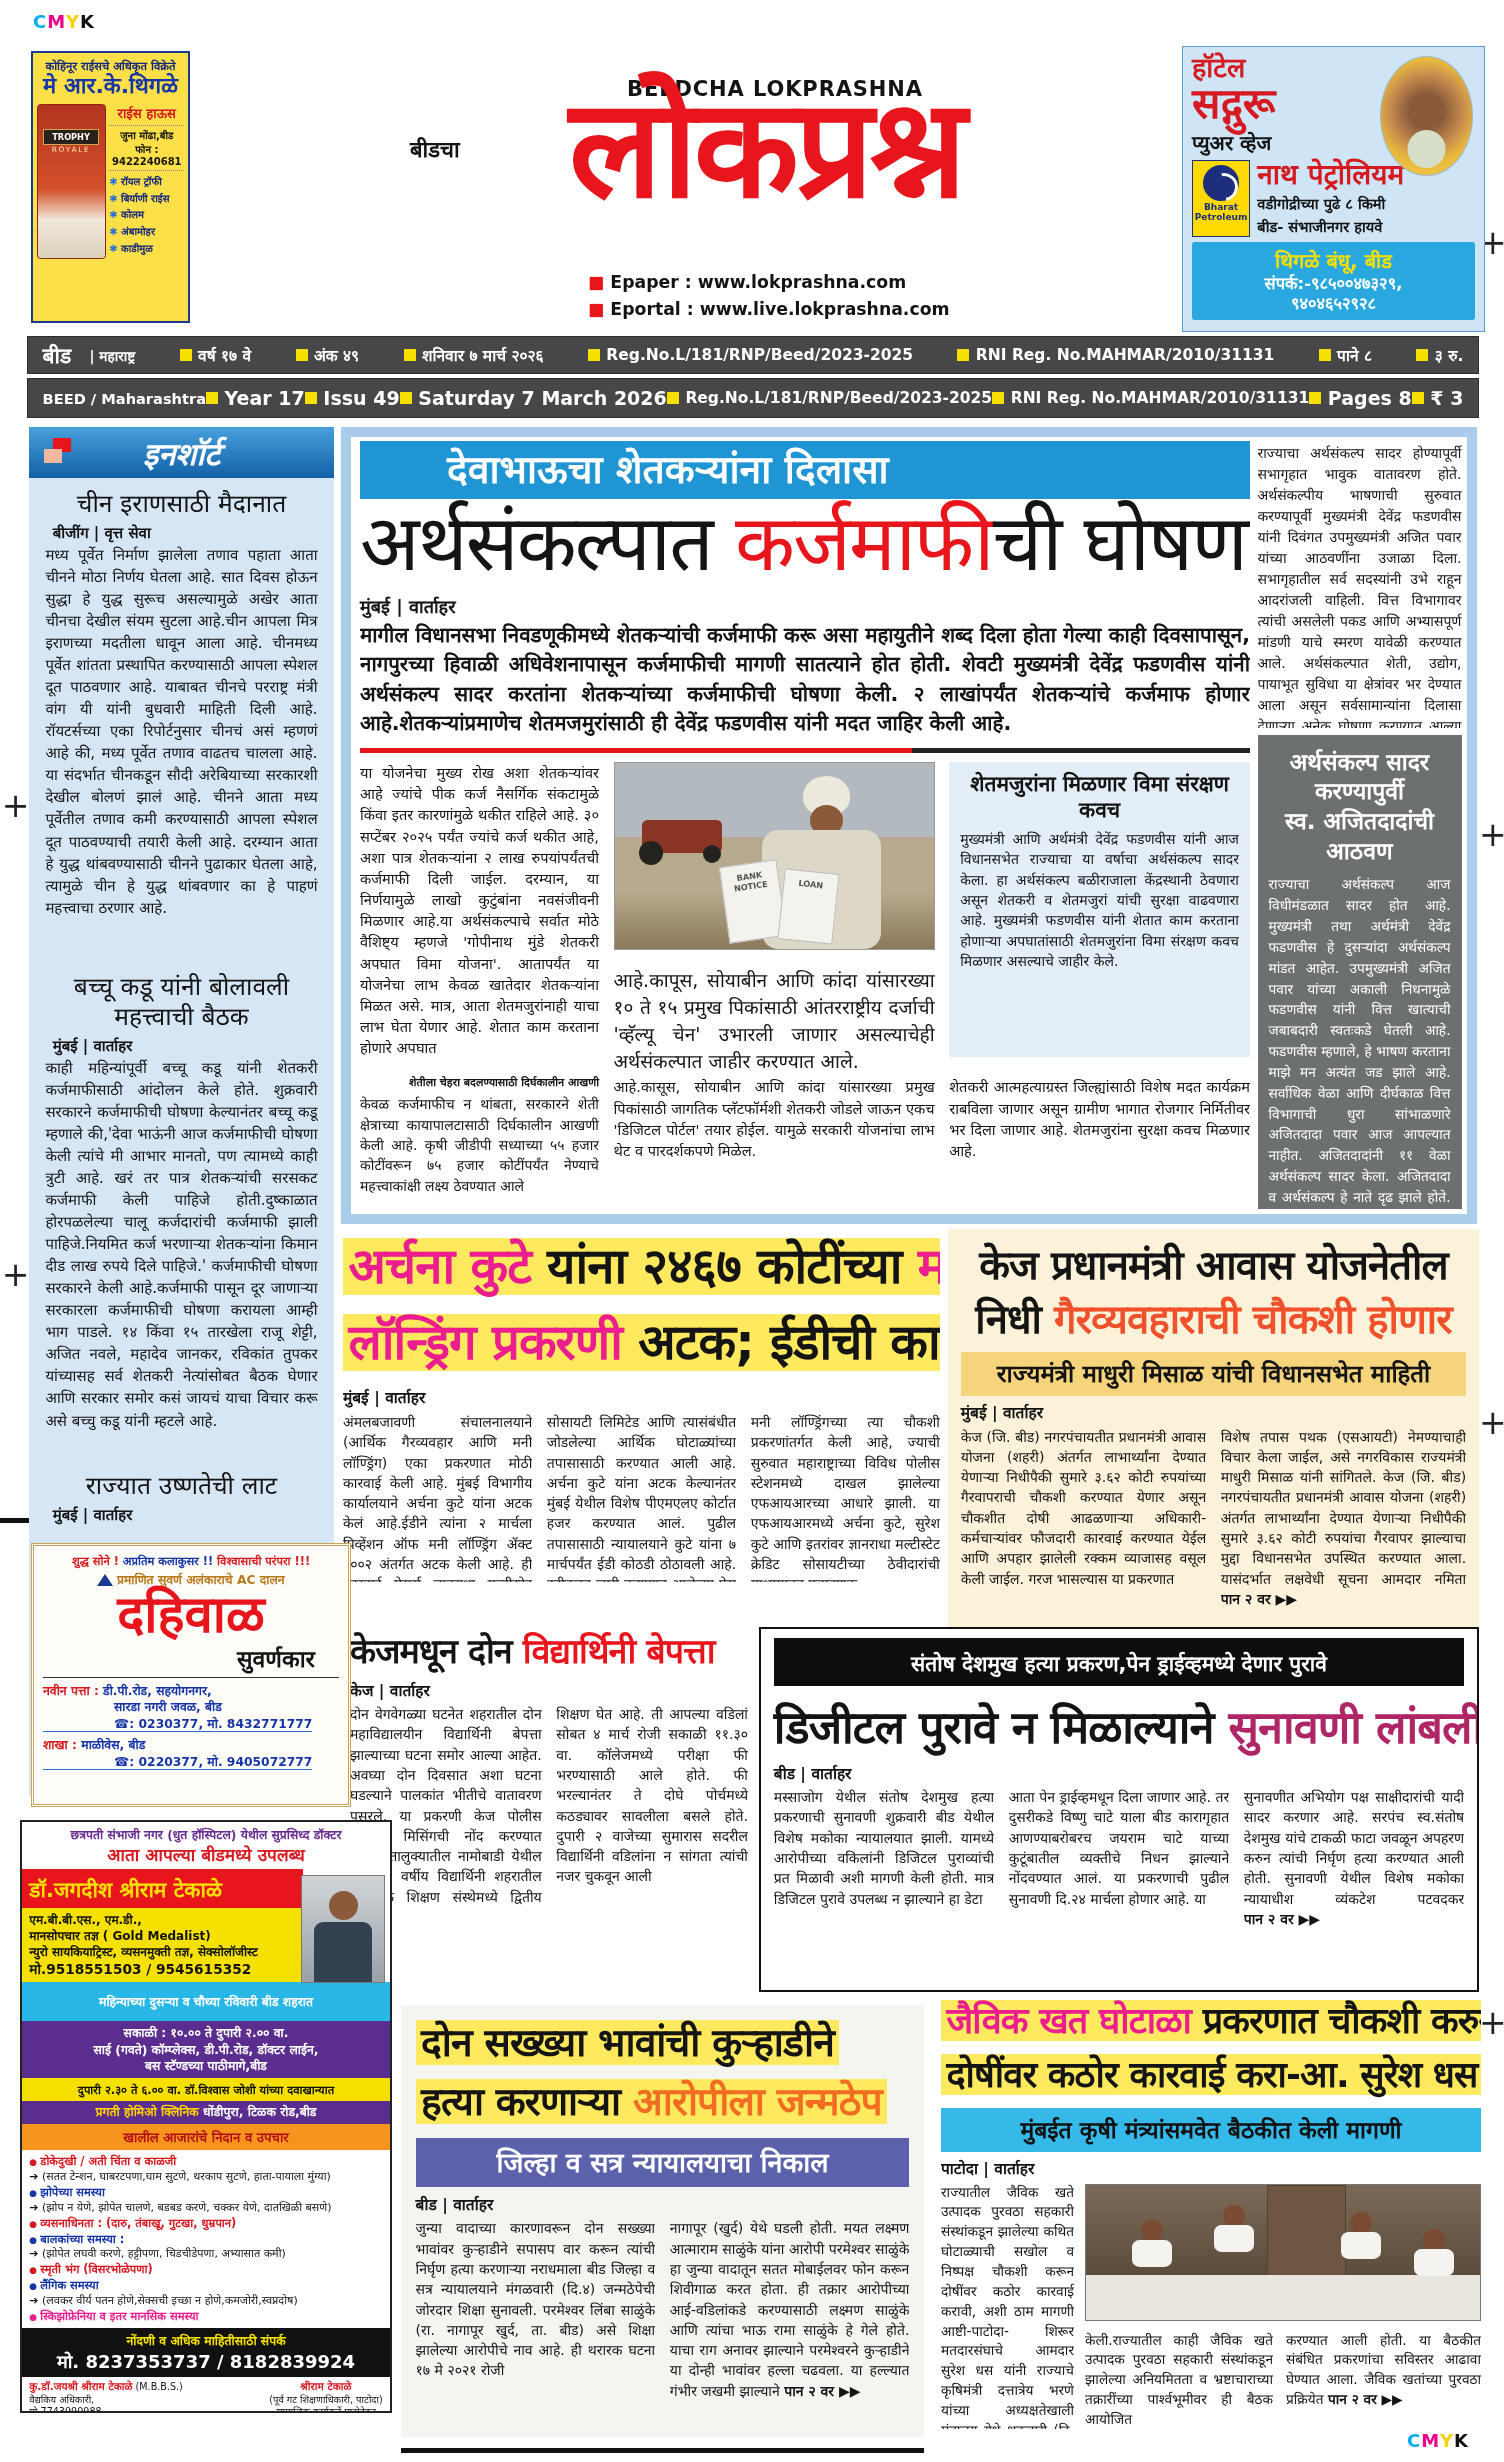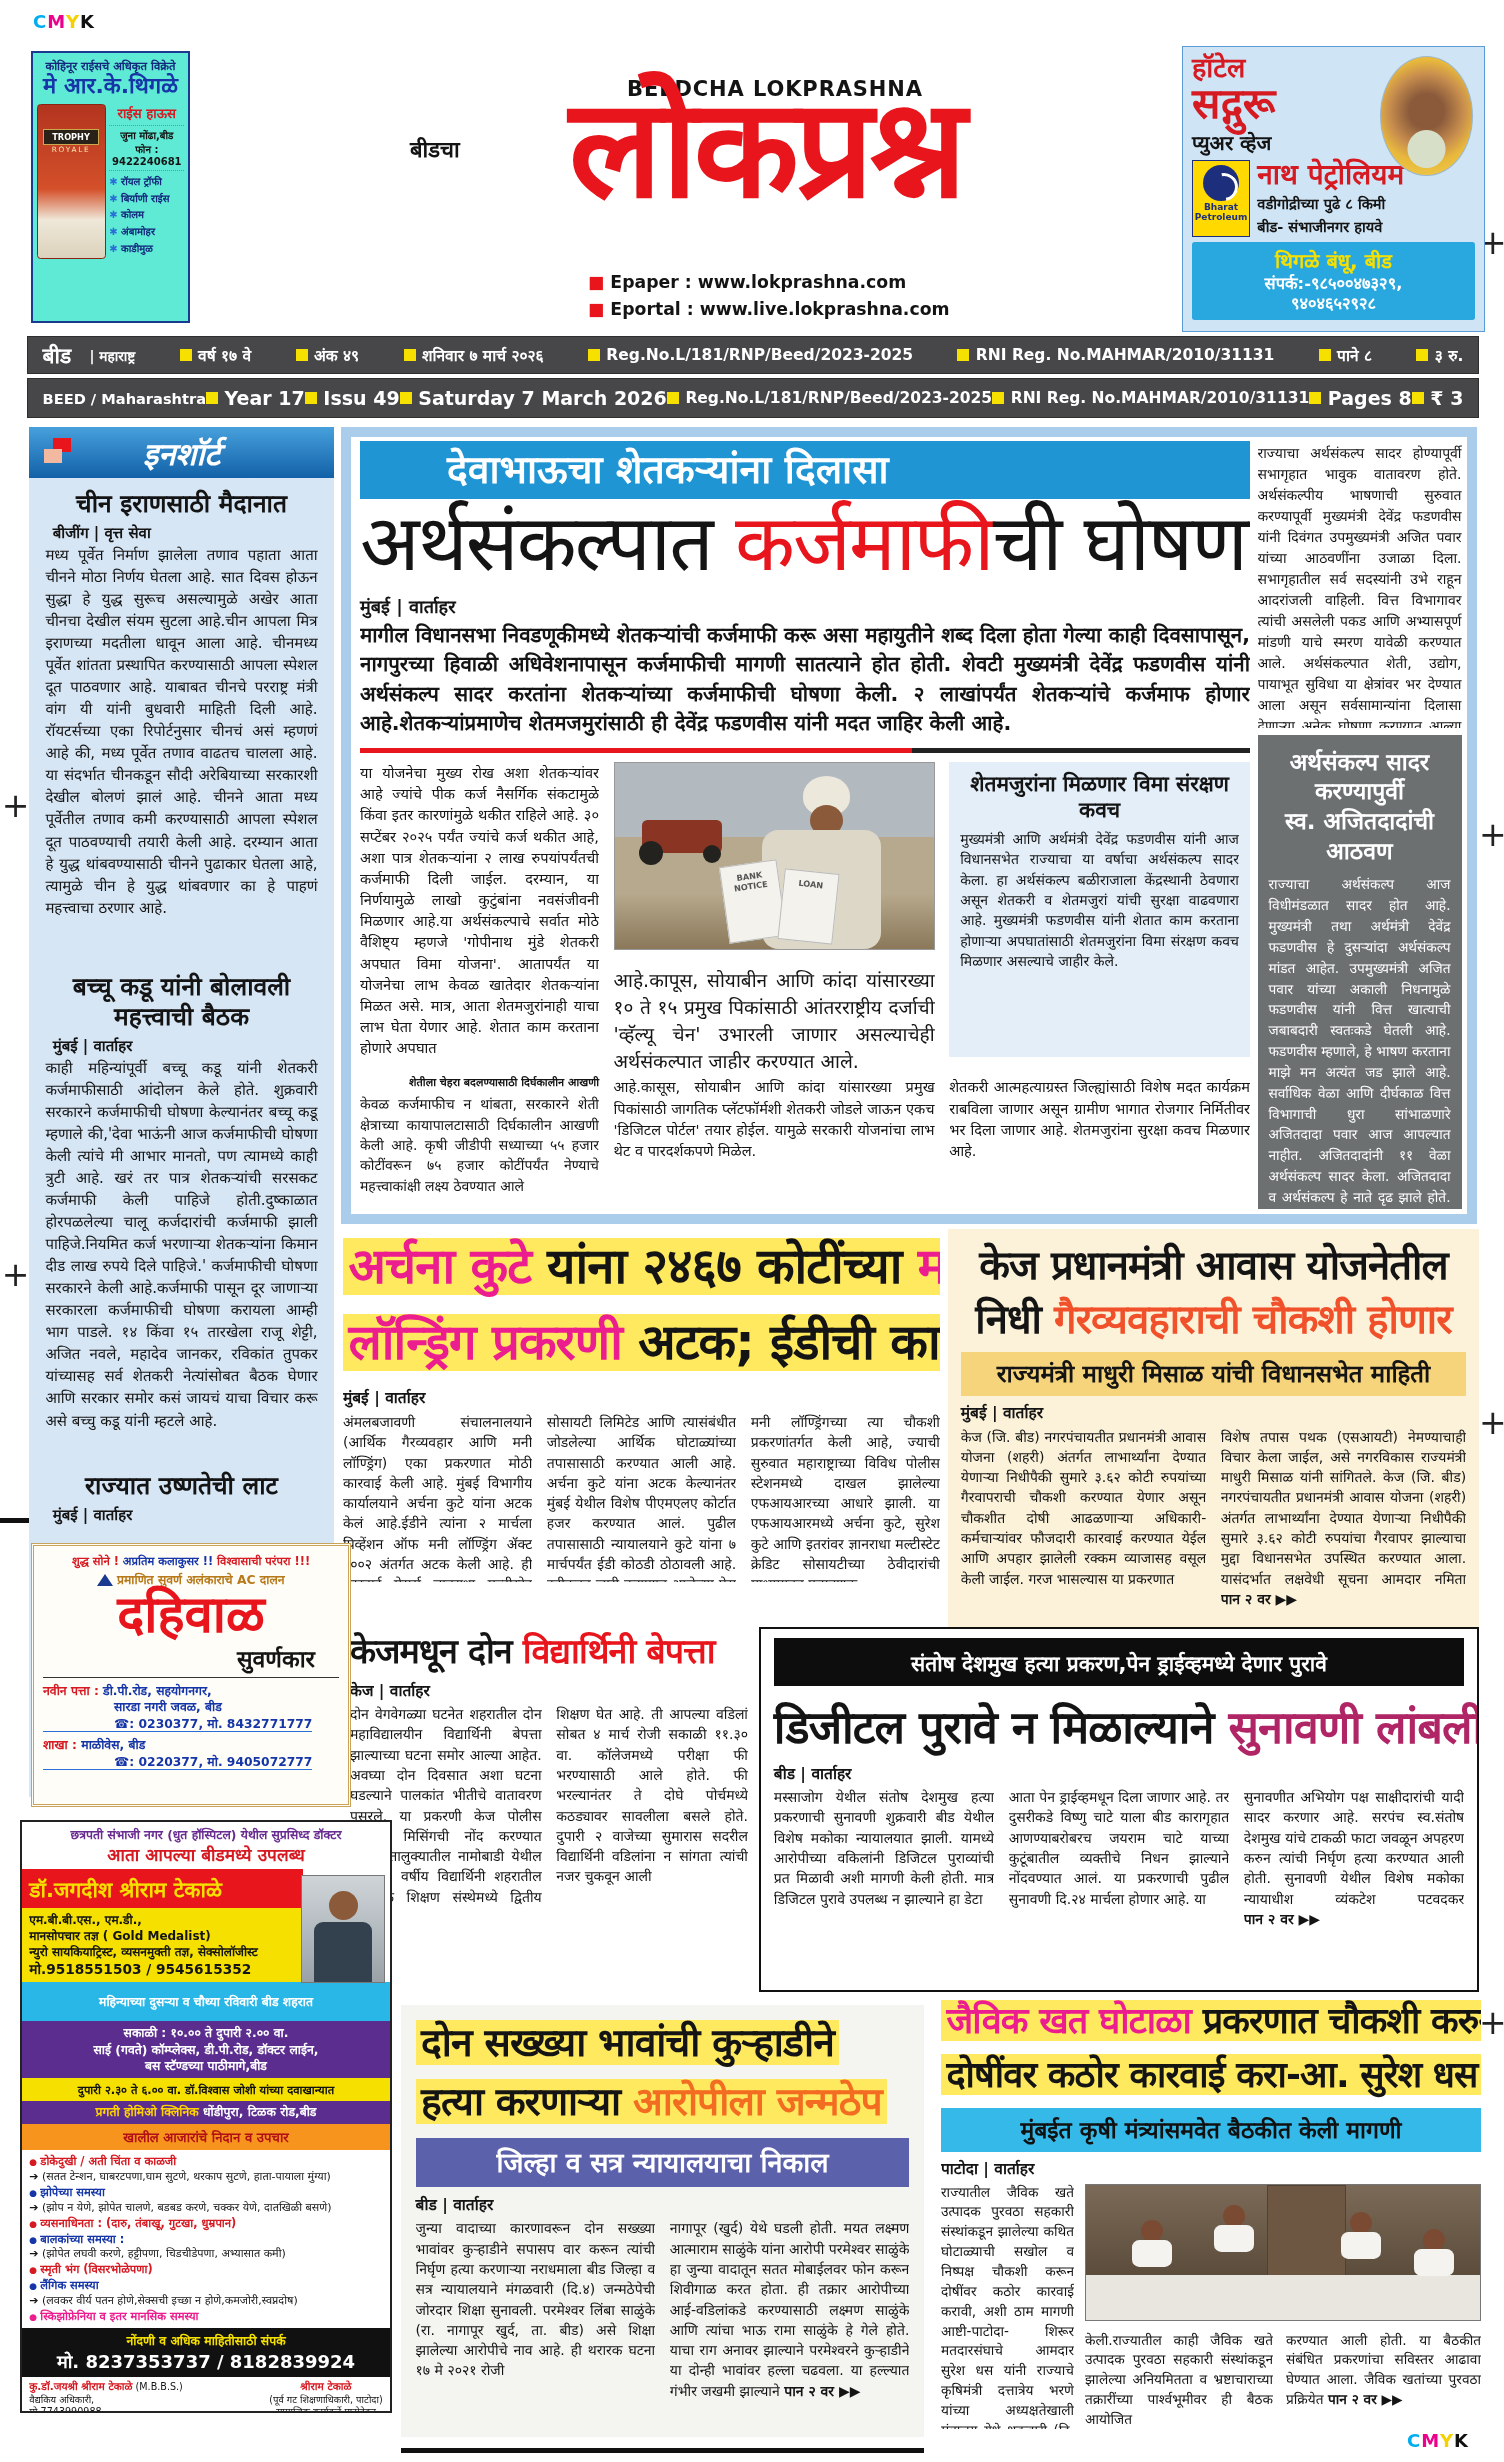--- a/index.html
+++ b/index.html
@@ -12,21 +12,21 @@
   .cols{display:flex;gap:14.6px}
   .col{flex:1;overflow:hidden}
   .byl{font-weight:bold;font-size:15.5px;margin:5.5px 0 3.6px 0}
   .more{font-weight:bold;white-space:nowrap}
   .hl{background:#ffe95e;padding:0 5.5px;box-decoration-break:clone;-webkit-box-decoration-break:clone}
   
   .cmyk{font-weight:bold;font-size:18px;letter-spacing:0.9px}
   .cmyk .c{color:#00aeef}.cmyk .m{color:#ec008c}.cmyk .y{color:#f5d100}.cmyk .k{color:#111}
   .plus{position:absolute;font-size:33px;color:#222;font-weight:normal}
   
-  .rice{border:2.7px solid #1a3a8f;background:#5eead4;padding:4.6px 3.6px;overflow:hidden}
+  .rice{border:2.7px solid #1a3a8f;background:#fde047;padding:4.6px 3.6px;overflow:hidden}
   .rice .t1{color:#13277d;font-weight:bold;font-size:11.4px;text-align:center}
   .rice .t2{color:#1636a8;font-weight:bold;font-size:22px;text-align:center;line-height:1.1;margin:1.8px 0 5.5px}
   .ricebody{display:flex;gap:3.6px}
   .bag{width:69px;height:155px;border-radius:3.6px;background:linear-gradient(#b3341f,#d4502a 55%,#efe7d8 75%,#dcd2bc);position:relative;overflow:hidden;border:0.9px solid #8a2414}
   .bag .tro{position:absolute;top:24px;left:5.5px;right:5.5px;background:#2a2218;color:#fff;font-size:8.2px;font-weight:bold;text-align:center;padding:1.8px 0;border:0.9px solid #caa84e}
   .bag .roy{position:absolute;top:40px;left:5.5px;right:5.5px;color:#f7e6b0;font-size:7.3px;text-align:center;letter-spacing:1.8px}
   .ricelist{flex:1;font-size:10px}
   .ricelist .shop{color:#d61a22;font-weight:bold;font-size:13.2px;text-align:center}
   .dot{border-top:0.9px dotted #888;margin:2.7px 0}
   .ricelist .ad1{font-weight:bold;text-align:center;font-size:10px}
@@ -58,21 +58,21 @@
   .sqy{display:inline-block;width:12px;height:12px;background:#f5e000;flex:0 0 auto}
   .bar .big{font-size:21px;font-weight:bold}
   
   .side{background:#d7e6f5;overflow:hidden}
   .sidehead{height:51px;background:linear-gradient(#47a0dc,#1261a8);display:flex;align-items:center;justify-content:center;position:relative}
   .sidehead .tt{color:#fff;font-weight:bold;font-style:italic;font-size:31px}
   .flag{position:absolute;left:14.6px;top:11px;width:31px;height:27px}
   .flag .f1{position:absolute;left:9px;top:0;width:18px;height:13.7px;background:#e8151c}
   .flag .f2{position:absolute;left:0;top:11px;width:18px;height:13.7px;background:#f2b9a0}
   .sstory{padding:11px 16.4px 5.5px 16.4px}
-  .sstory .st{font-weight:bold;font-size:24.6px;text-align:center;line-height:1.2}
+  .sstory .st{font-weight:normal;font-size:24.6px;text-align:center;line-height:1.2}
   .sstory .sb{font-weight:bold;font-size:15px;margin:3.6px 0 1.8px 7.3px}
   .sstory .sp{font-size:15px;line-height:1.47;text-align:justify;overflow:hidden}
   
   .mainp{border:10px solid #a9cdeb;background:#fff}
   .kick{height:58px;background:#2095d4;color:#fff;font-weight:bold;font-size:39px;line-height:57px;padding-left:87px;overflow:hidden}
   .bigh{font-weight:normal;font-size:78px;line-height:1.15;letter-spacing:-1.8px;white-space:nowrap;overflow:hidden}
   .red{color:#e8151c}
   .magenta{color:#ec1d8e}
   .orange{color:#f0512b}
   .darkmag{color:#b02565}

